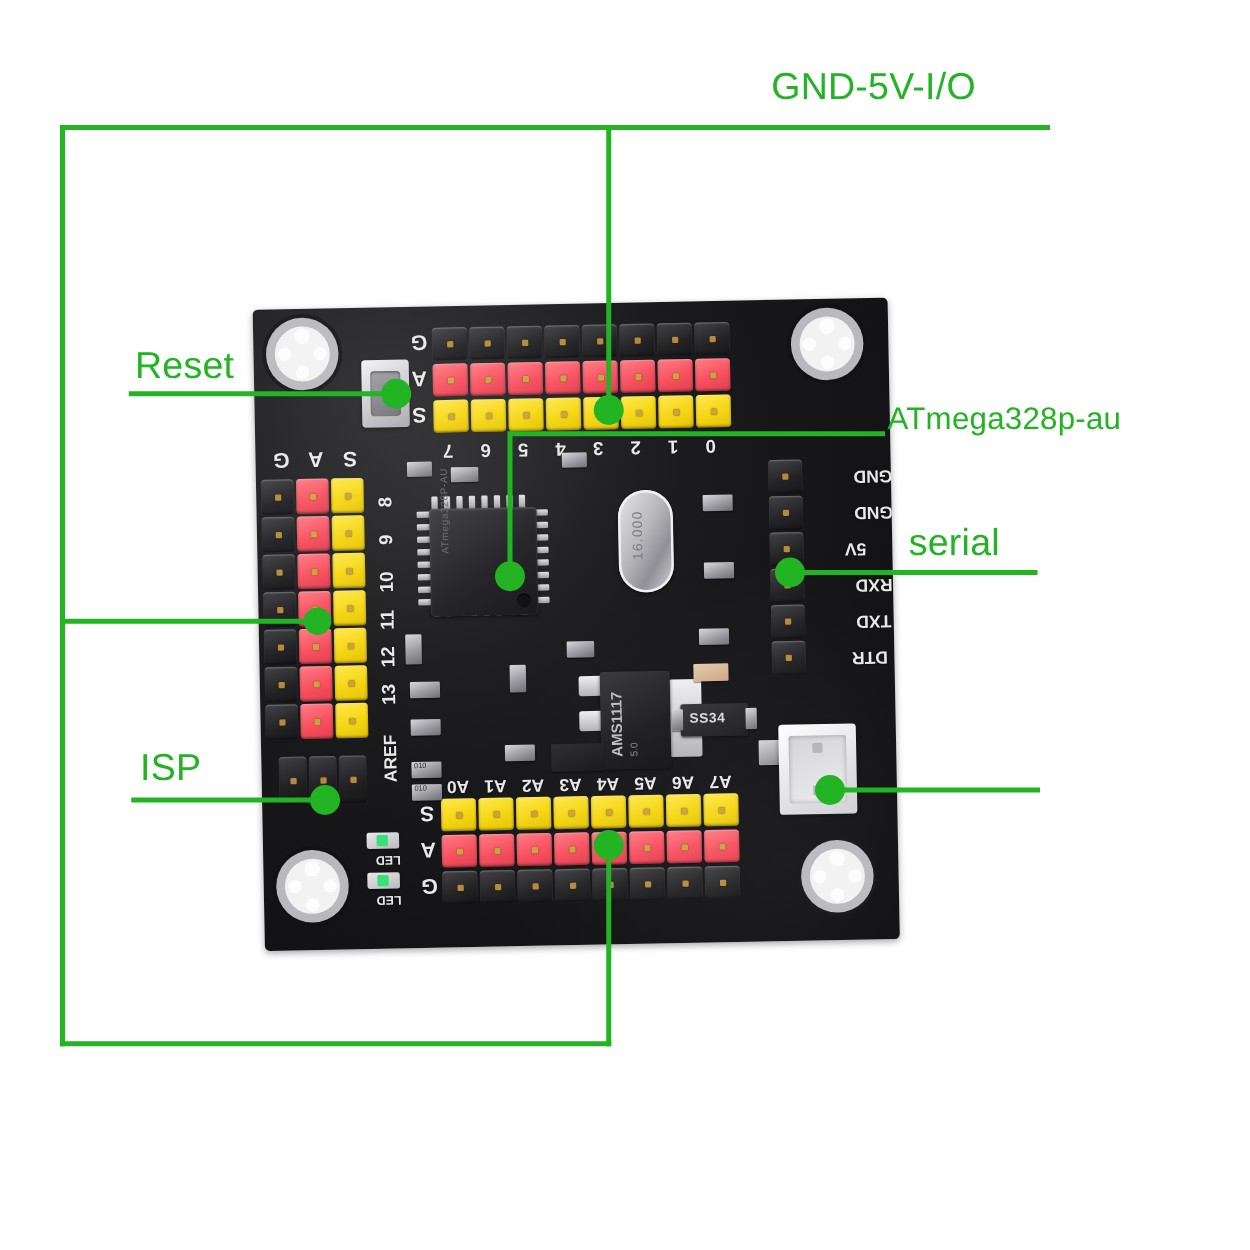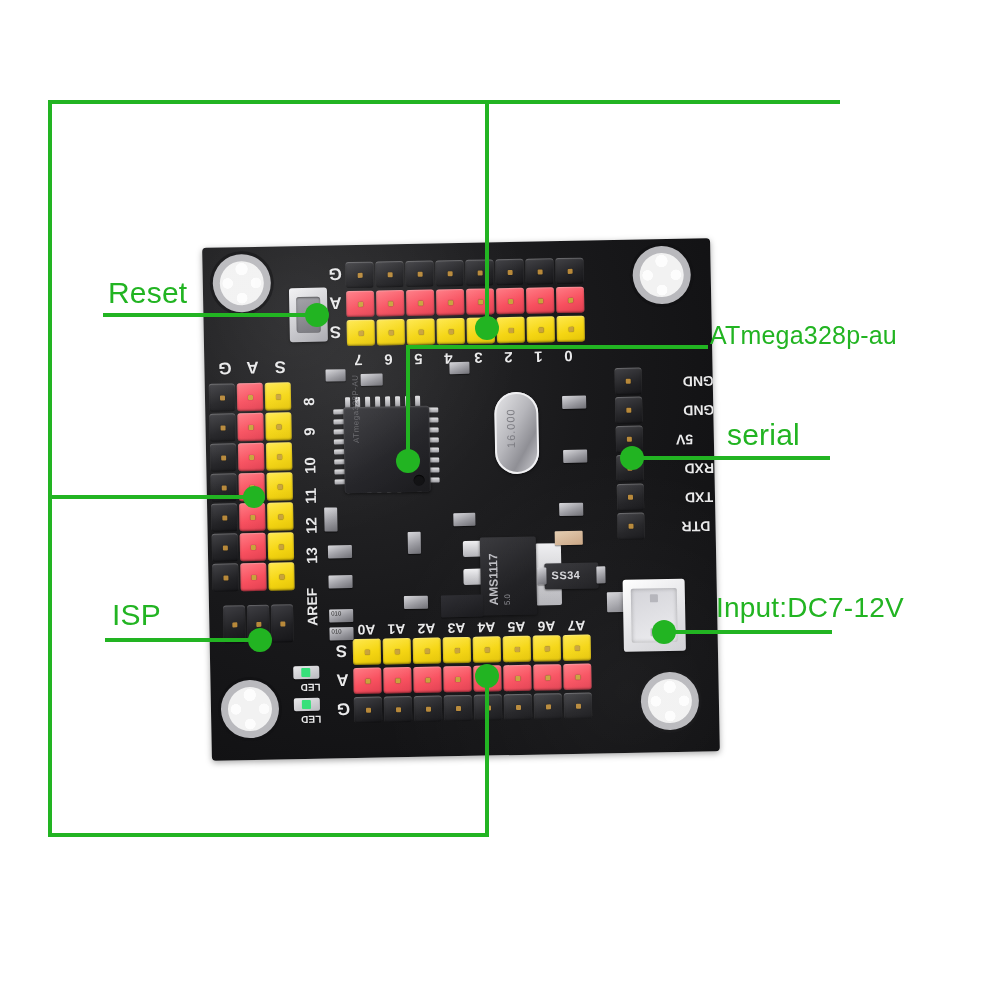--- a/index.html
+++ b/index.html
@@ -475,24 +475,24 @@
   <div class="ann-line" style="left:105px;top:638px;width:155px;height:4px;"></div>
   <div class="ann-dot" style="left:248px;top:628px;width:24px;height:24px;"></div>
 
   <div class="ann-line" style="left:672px;top:630px;width:160px;height:4px;"></div>
   <div class="ann-dot" style="left:652px;top:620px;width:24px;height:24px;"></div>
 
   <div class="ann-line" style="left:48px;top:833px;width:441px;height:4px;"></div>
   <div class="ann-line" style="left:485px;top:680px;width:4px;height:157px;"></div>
   <div class="ann-dot" style="left:475px;top:664px;width:24px;height:24px;"></div>
 
+  <div class="ann-label" style="left:617px;top:53px;font-size:30px;">GND-5V-I/O</div>
 
   <div class="ann-label" style="left:108px;top:276px;font-size:30px;">Reset</div>
 
   <div class="ann-label" style="left:710px;top:321px;font-size:25px;">ATmega328p-au</div>
 
   <div class="ann-label" style="left:727px;top:418px;font-size:30px;">serial</div>
 
   <div class="ann-label" style="left:112px;top:598px;font-size:30px;">ISP</div>
 
-  <div class="ann-label" style="left:716px;top:592px;font-size:28px;">Input:DC7-12V</div>
 
 </div>
 
 </body></html>

